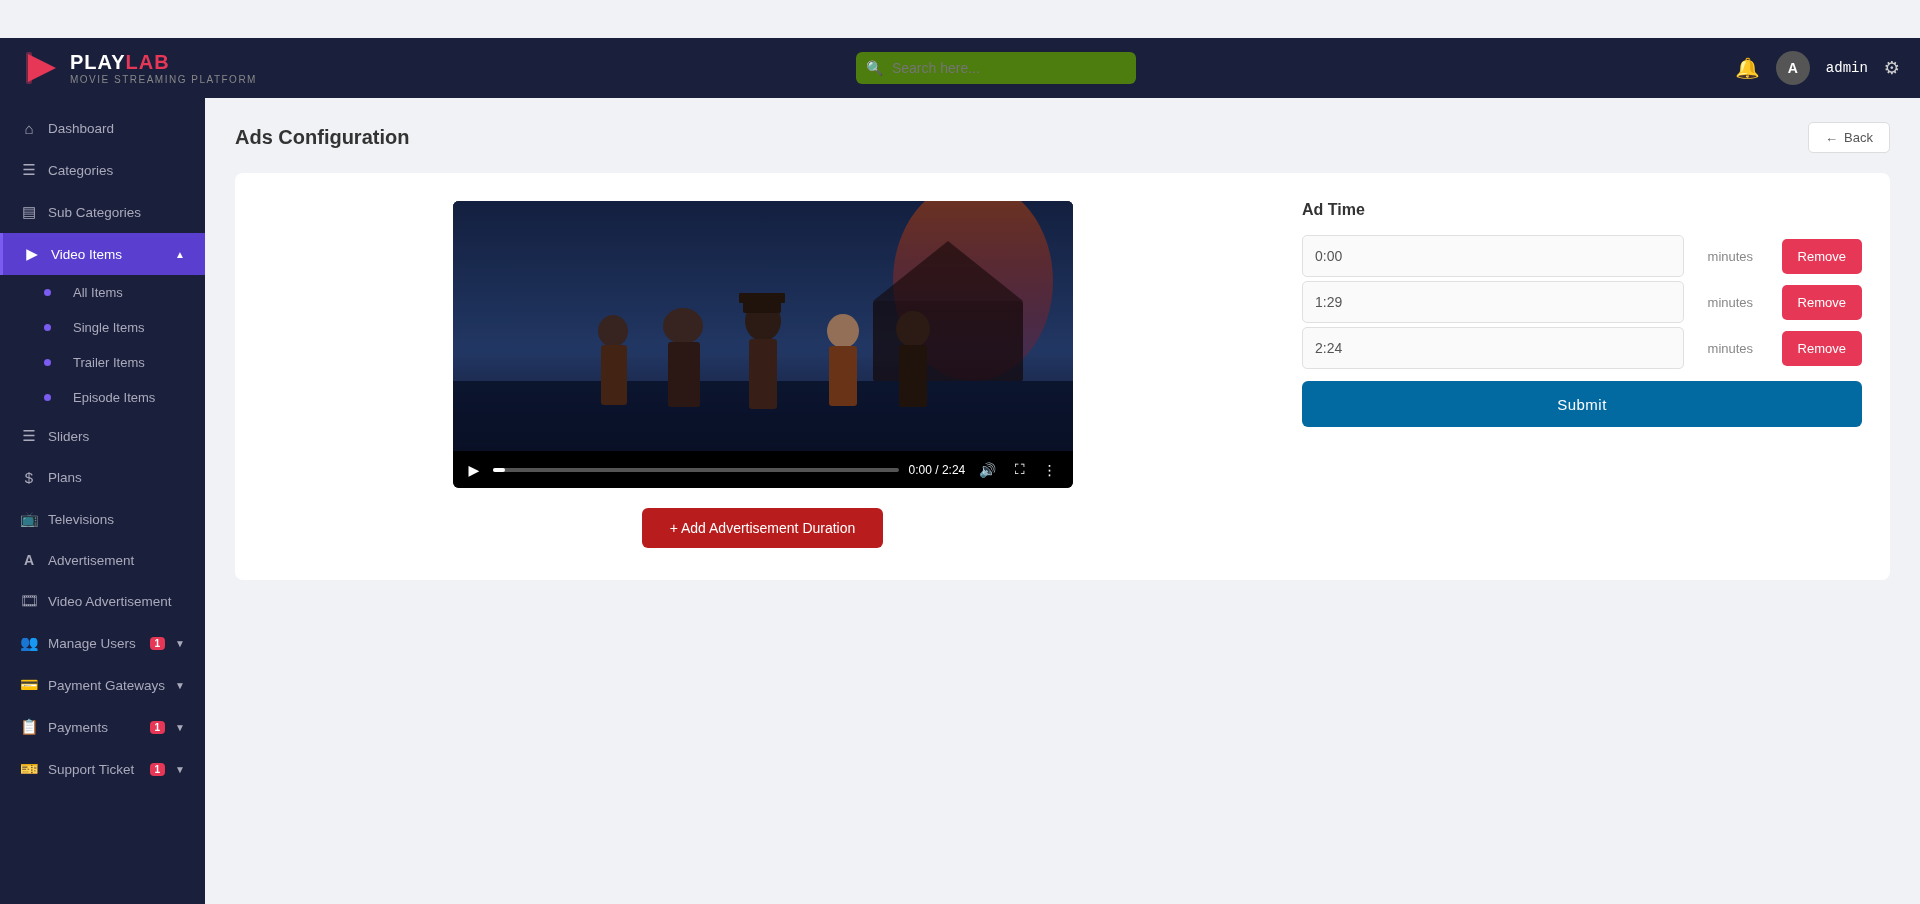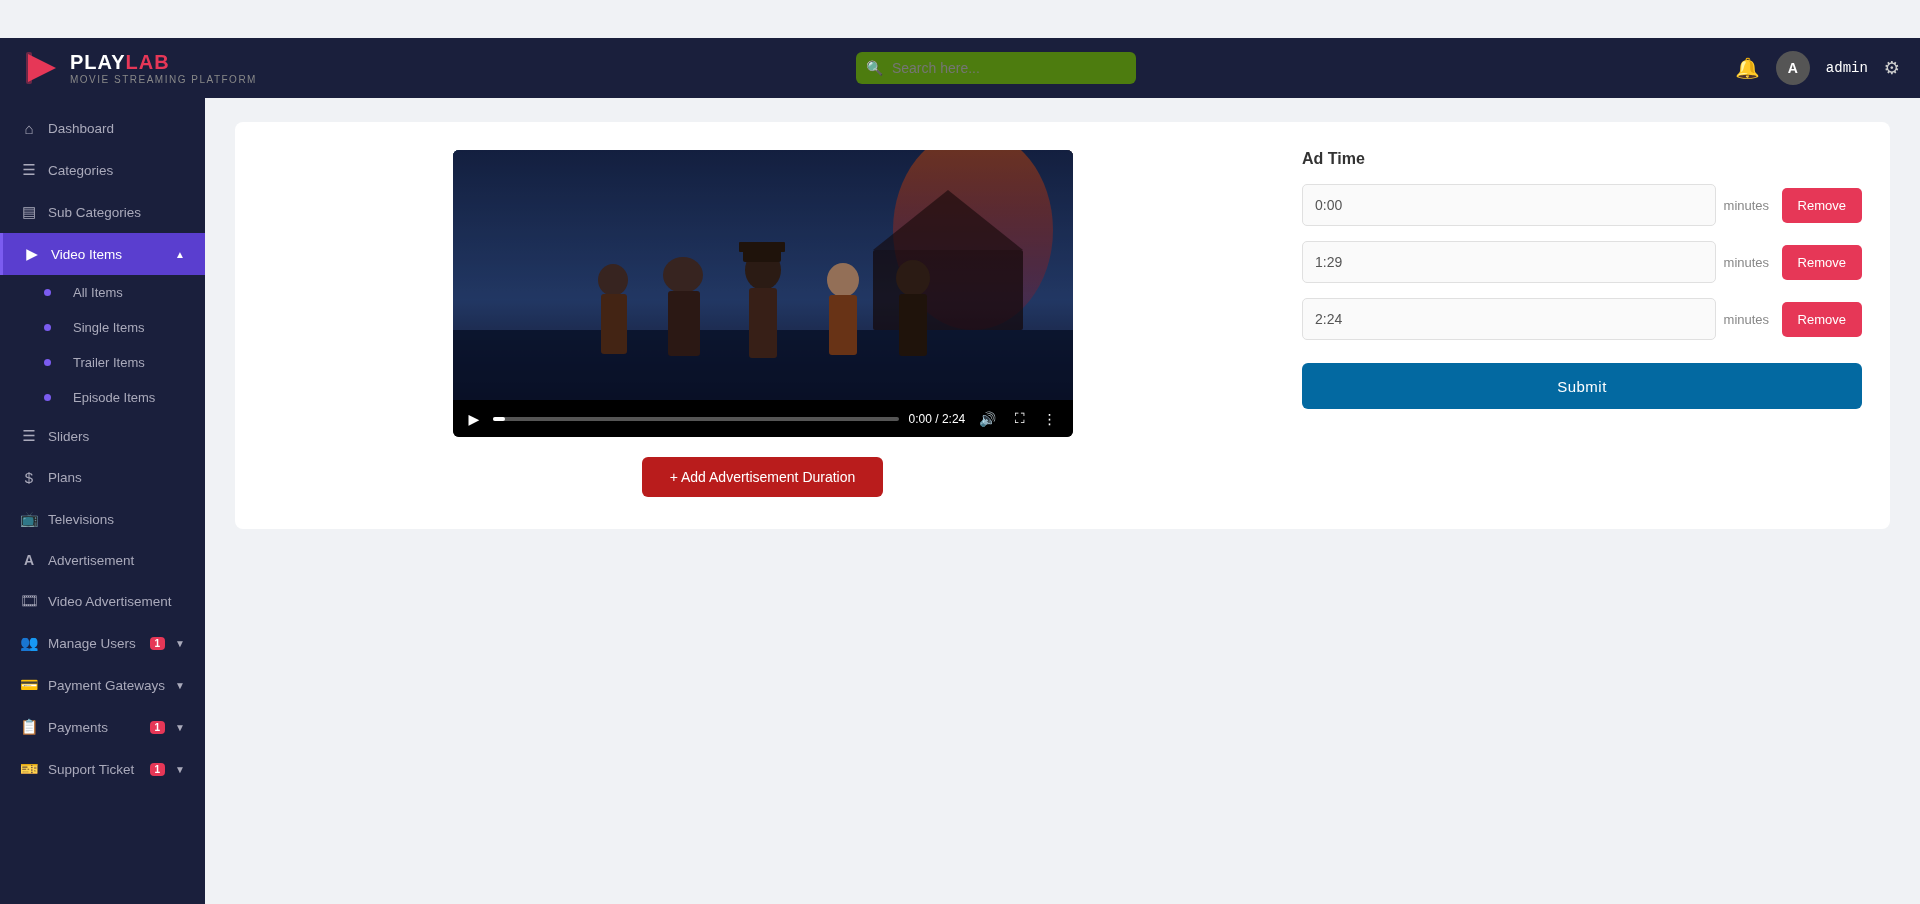--- a/index.html
+++ b/index.html
@@ -265,22 +265,22 @@
     }
     .ad-time-title {
       font-size: 16px;
       font-weight: 600;
       color: #333;
       margin-bottom: 16px;
     }
     .ad-time-row {
       display: flex;
       align-items: center;
-      gap: 8px;
-      margin-bottom: 15px;
+      gap: 24px;
+      margin-bottom: 4px;
     }
     .ad-time-input {
       flex: 1;
       height: 42px;
       border: 1px solid #e0e0e0;
       border-radius: 5px;
       padding: 0 12px;
       font-size: 14px;
       color: #555;
       background: #fafafa;
@@ -435,20 +435,27 @@
 
     <div class="nav-item">
       <span class="nav-icon">🎫</span>
       <span class="nav-label">Support Ticket</span>
       <span class="nav-badge">1</span>
       <span class="chevron">▼</span>
     </div>
   </nav>
 
   <main class="main">
+    <div class="page-header">
+      <h1 class="page-title">Ads Configuration</h1>
+      <button class="back-btn">
+        <span>←</span>
+        <span>Back</span>
+      </button>
+    </div>
 
     <div class="content-card">
 
       <div class="video-section">
         <div class="video-wrapper">
 
           <div class="video-thumbnail">
             <div class="video-thumbnail-img">
               <svg width="100%" height="100%" viewBox="0 0 620 250" xmlns="http://www.w3.org/2000/svg">
                 <defs>

